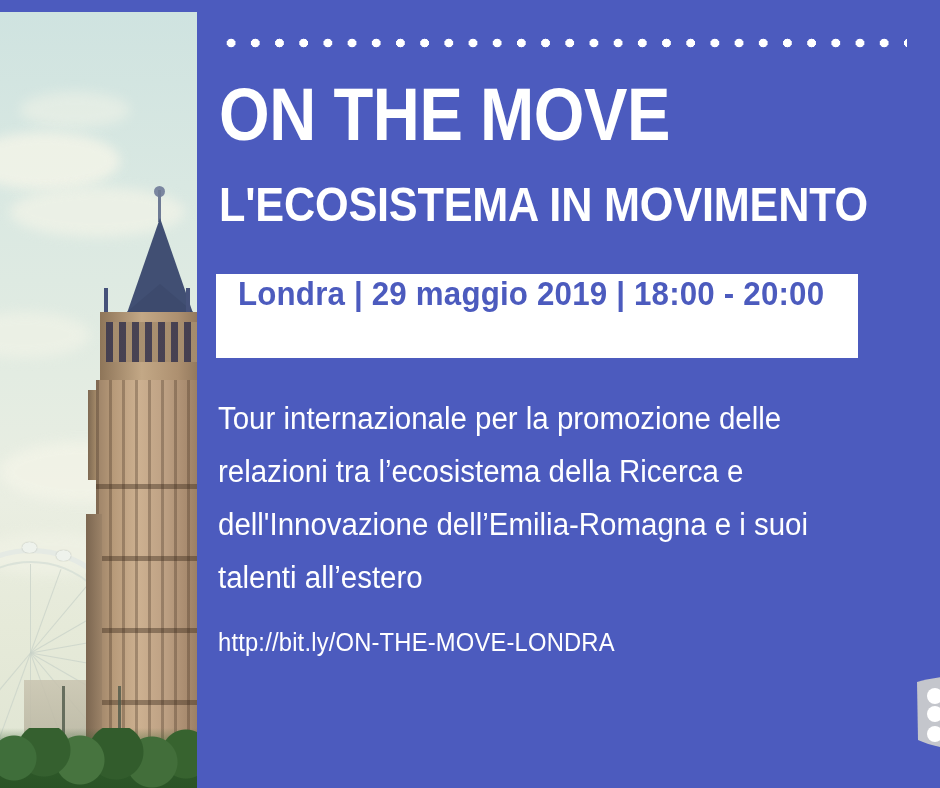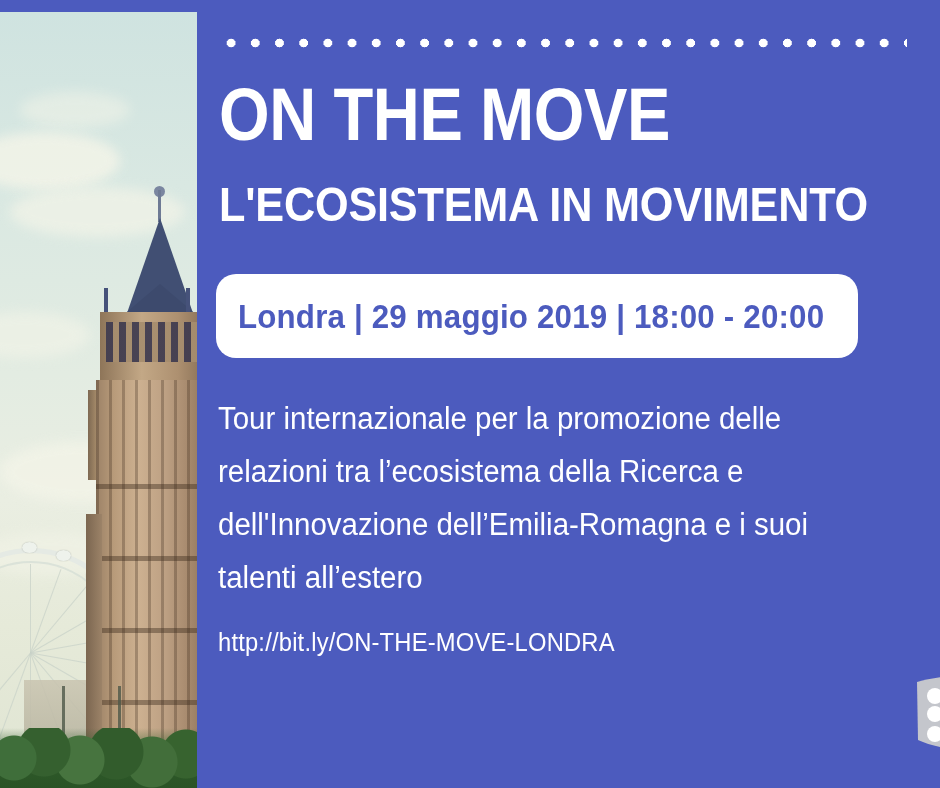--- a/index.html
+++ b/index.html
@@ -113,21 +113,21 @@
   }
   .subtitle{
     position:absolute;left:22px;top:168px;width:740px;
     color:#ffffff;font-size:48px;line-height:50px;font-weight:700;
     letter-spacing:-0.2px;white-space:nowrap;
     transform:scaleX(.9);transform-origin:left top;
   }
 
   .datebox{
     position:absolute;left:19px;top:262px;width:642px;height:84px;
-    background:#ffffff;display:flex;align-items:center;border-radius:20px;
+    background:#ffffff;display:flex;align-items:flex-start;
   }
   .datetext{
     margin-left:22px;color:#4c5bbe;font-size:34px;font-weight:700;
     letter-spacing:.2px;white-space:nowrap;
     transform:scaleX(.92);transform-origin:left center;
   }
 
   .body{
     position:absolute;left:21px;top:380px;width:690px;
     color:#ffffff;font-size:31px;line-height:53px;font-weight:400;

